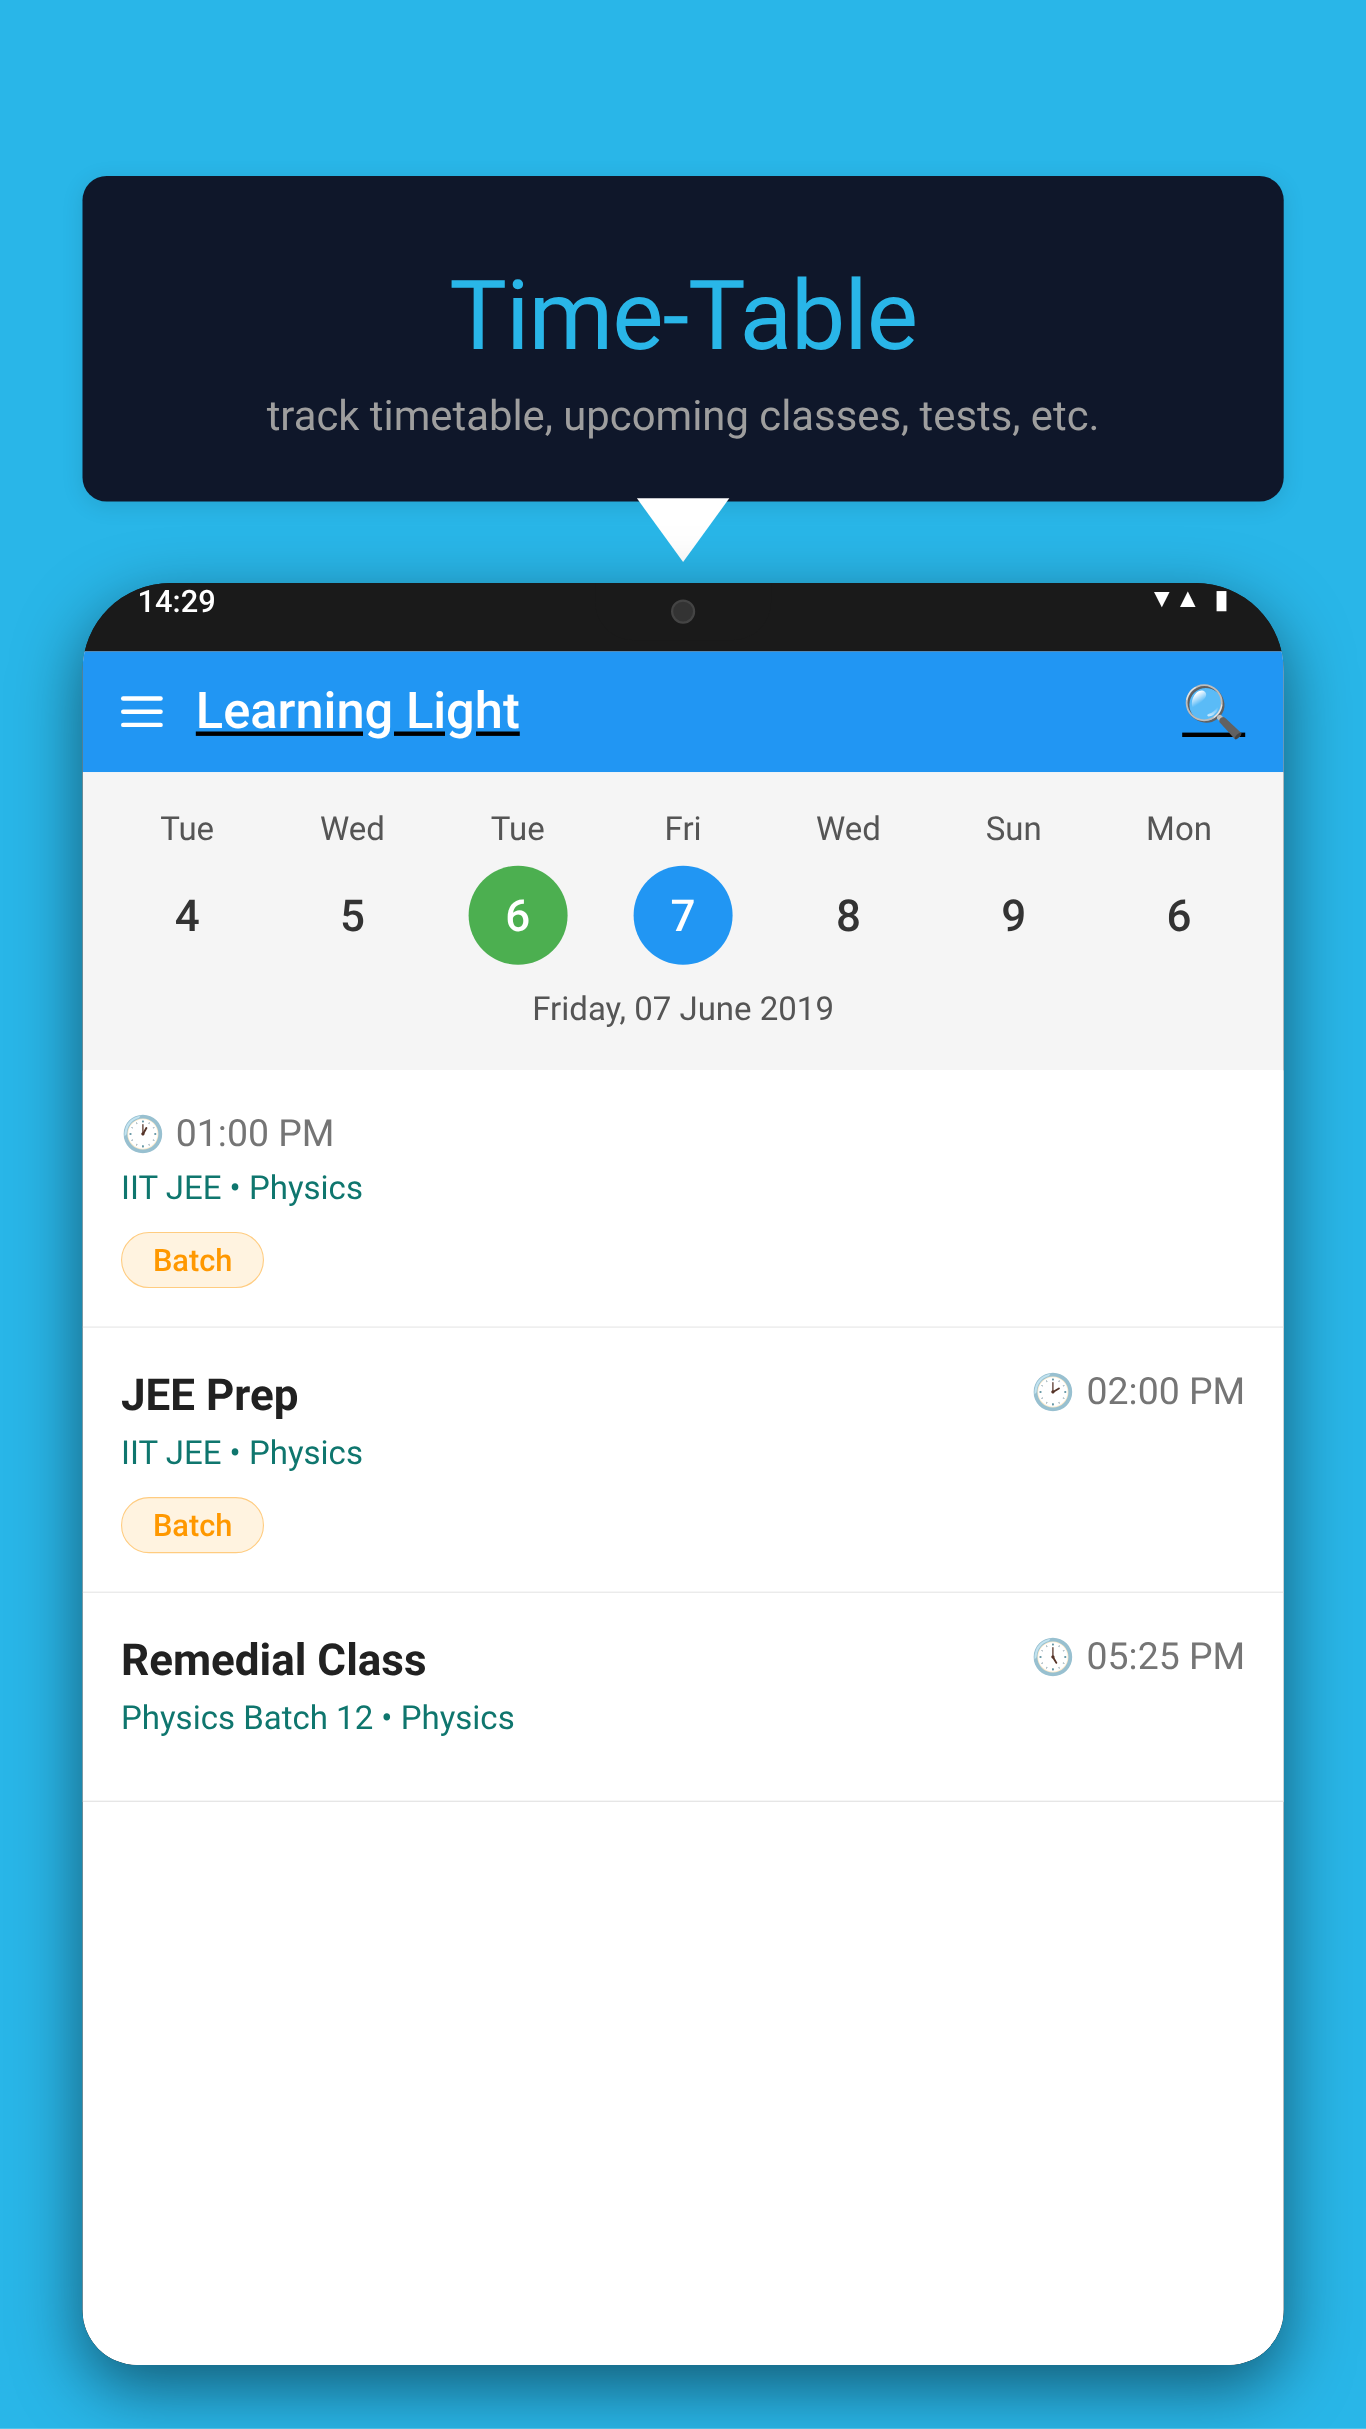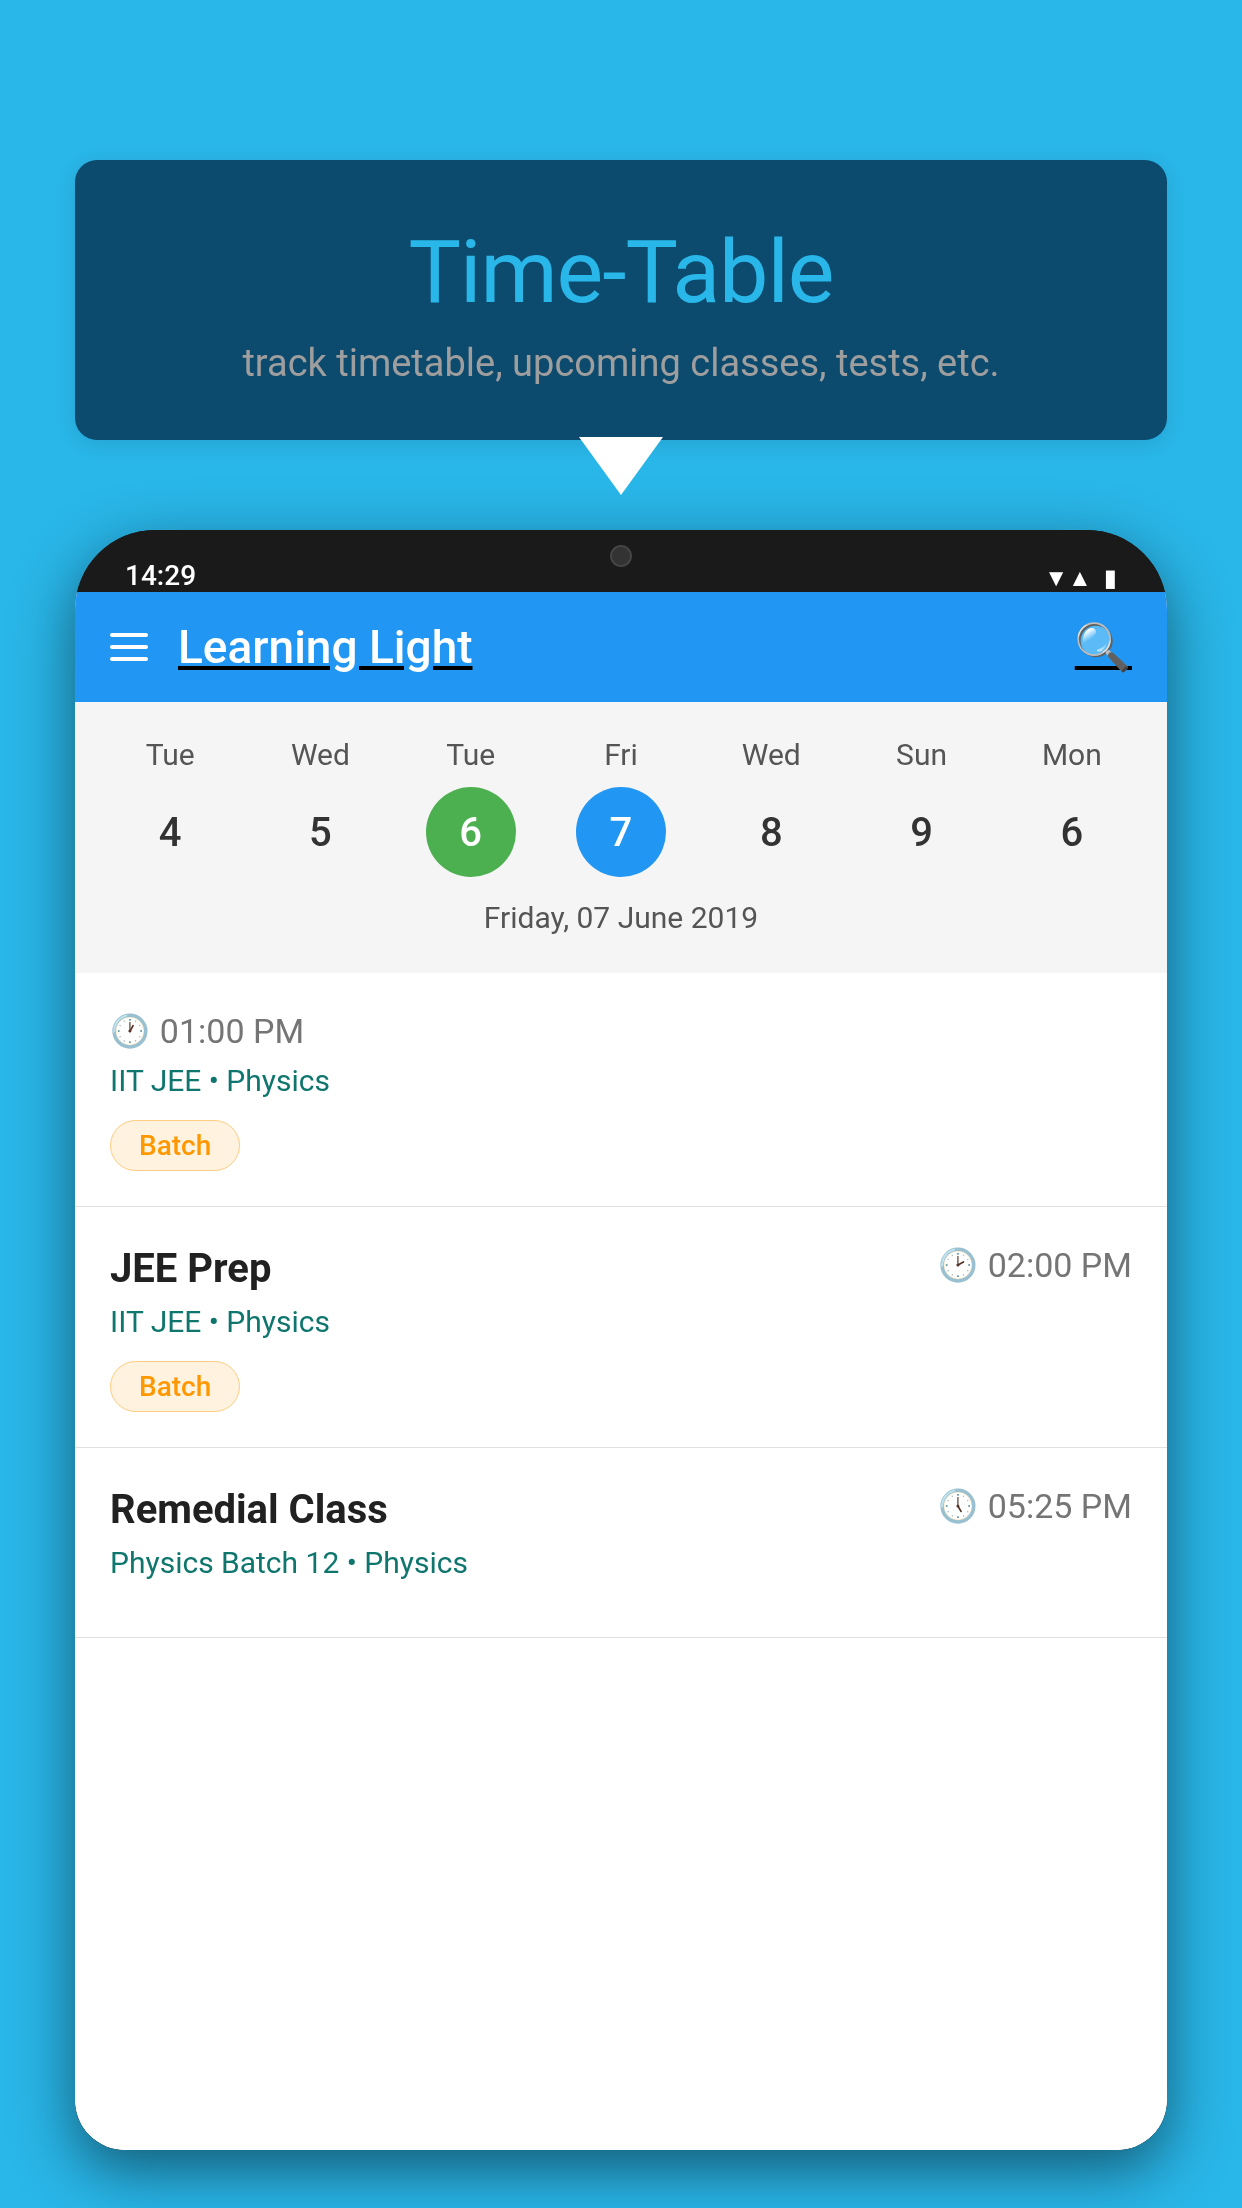--- a/index.html
+++ b/index.html
@@ -16,23 +16,23 @@
 
     
     .speech-bubble-container {
       position: absolute;
       top: 160px;
       left: 75px;
       right: 75px;
     }
 
     .speech-bubble {
-      background: #0c4a6e;
+      background: #0f172a;
       border-radius: 22px;
-      padding: 60px 50px 55px;
+      padding: 76px 50px 55px;
       text-align: center;
       box-shadow: 0 4px 20px rgba(0,0,0,0.1);
       position: relative;
     }
 
     .speech-bubble::after {
       content: '';
       position: absolute;
       bottom: -55px;
       left: 50%;
@@ -76,21 +76,21 @@
       width: 100%;
       height: 1620px;
       box-shadow: 0 20px 60px rgba(0,0,0,0.5);
     }
 
     
     .phone-top-bar {
       background: #1a1a1a;
       height: 62px;
       display: flex;
-      align-items: flex-end;
+      align-items: flex-start;
       justify-content: space-between;
       padding: 0 50px;
       position: relative;
       z-index: 10;
     }
 
     .phone-time {
       color: white;
       font-size: 28px;
       font-weight: 500;

